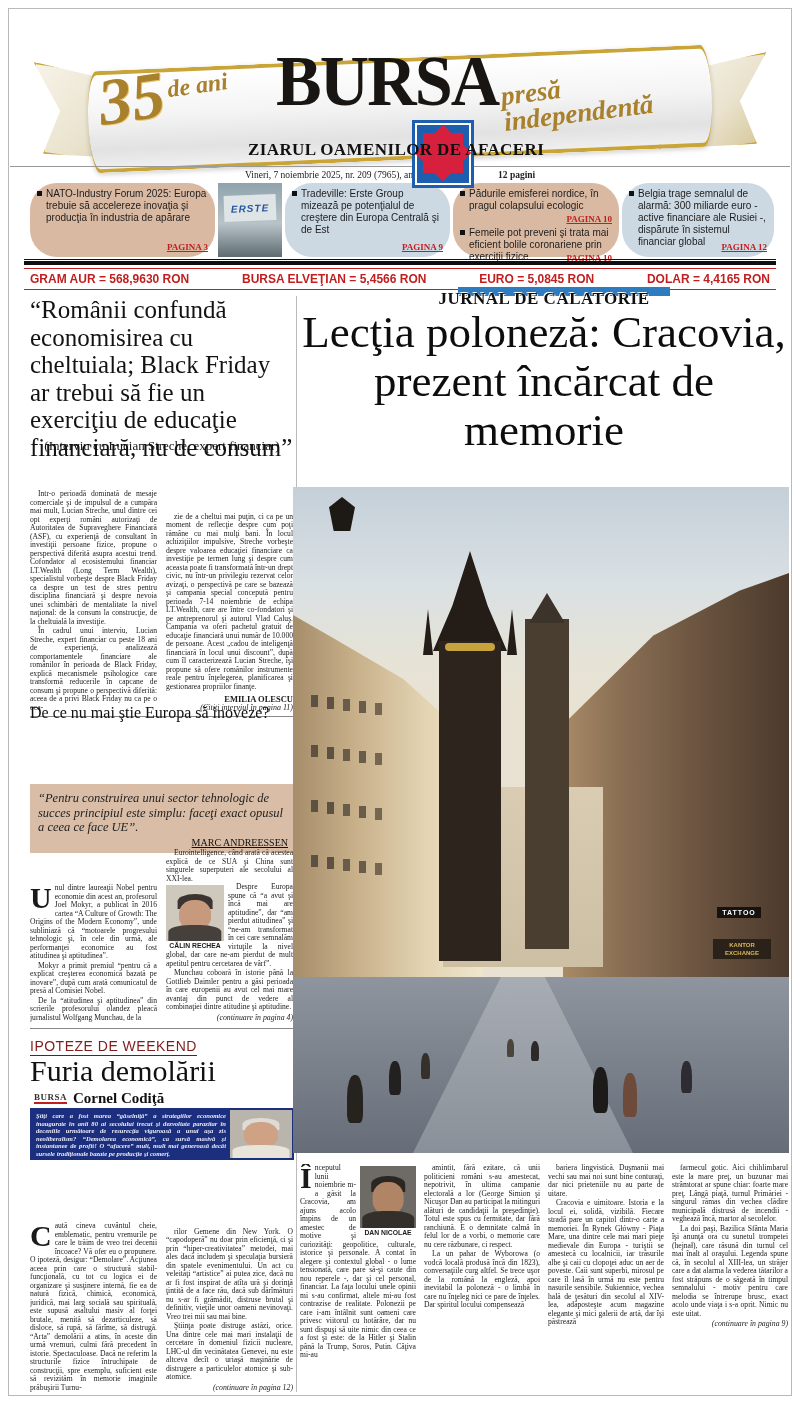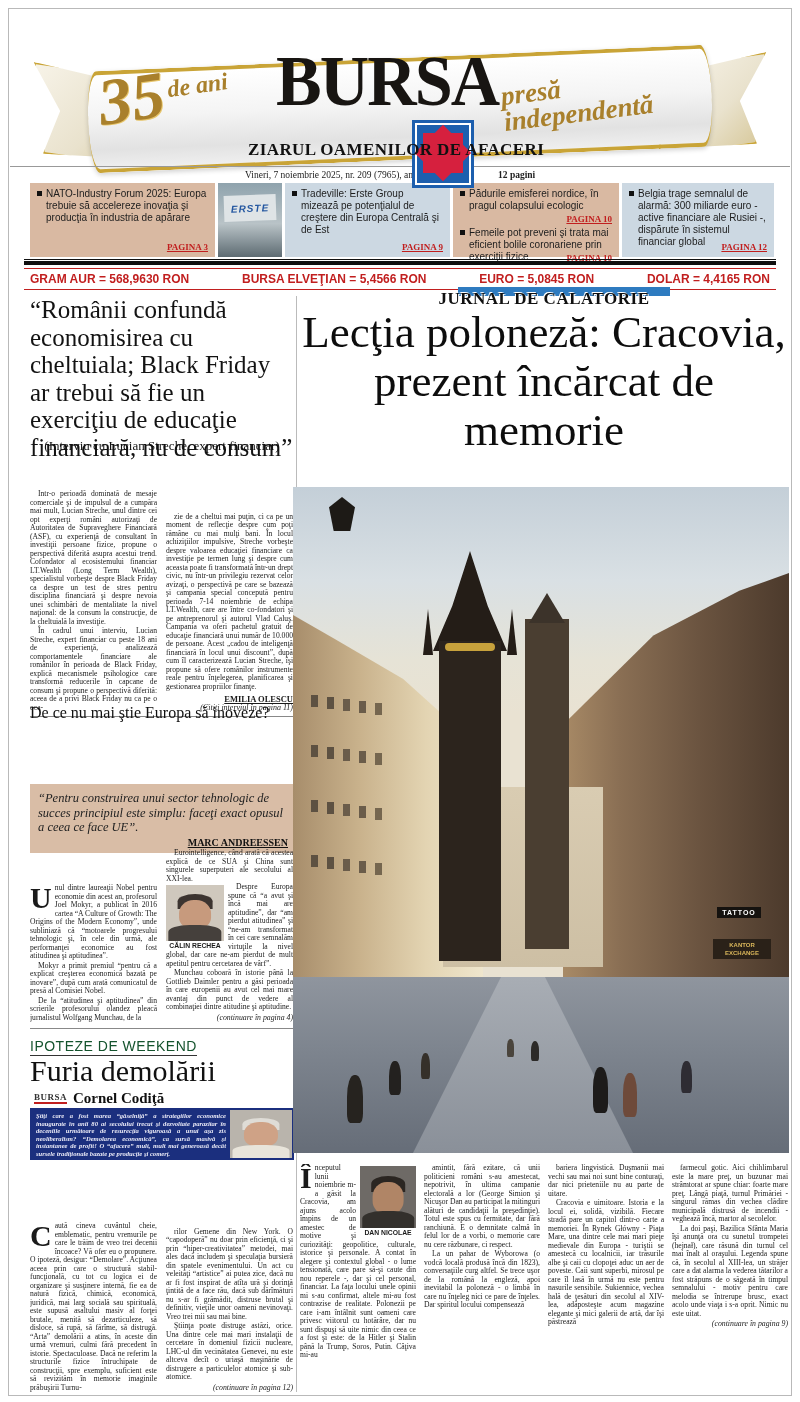--- a/index.html
+++ b/index.html
@@ -31,21 +31,21 @@
   .emblem::before,.emblem::after{content:"";position:absolute;left:11px;top:13px;width:40px;height:40px;background:#d6203e;}
   .emblem::after{transform:rotate(45deg);}
   .topline{position:absolute;left:10px;top:166px;width:780px;border-top:1px solid #999;}
   .dateline{position:absolute;left:10px;top:170px;width:780px;font-size:9.5px;color:#222;}
   .dateline .dt{position:absolute;left:235px;top:0;}
   .dateline .pg{position:absolute;left:488px;top:0;font-weight:bold;}
 
   
   .teasers{position:absolute;left:30px;top:183px;width:746px;height:74px;display:flex;gap:3px;
     font-family:"Liberation Sans",sans-serif;}
-  .teaser{position:relative;padding:5px 7px 4px 7px;font-size:10px;line-height:12px;color:#1d1d1d;}
+  .teaser{position:relative;padding:5px 7px 4px 7px;font-size:10px;line-height:12px;color:#1d1d1d;border-radius:27px;}
   .teaser.tan{background:#d9b9a2;}
   .teaser.blue{background:#ccd8e2;}
   .t1{width:171px;} .t2{width:151px;} .t3{width:152px;} .t4{width:138px;}
   .tphoto{width:64px;background:linear-gradient(180deg,#8fa3ad,#b9c3c7 55%,#5d6b72);position:relative;overflow:hidden;}
   .tphoto .sign{position:absolute;left:6px;top:12px;width:52px;height:26px;background:#dfe4e6;
     display:flex;align-items:center;justify-content:center;font-weight:700;font-style:italic;
     color:#2457a0;font-size:10px;letter-spacing:1px;transform:rotate(-2deg);}
   .bullet-item{display:flex;gap:4px;}
   .bullet{width:5px;height:5px;background:#111;margin-top:3px;flex:none;}
   .pagina{position:absolute;right:7px;bottom:4px;color:#c11f1f;font-weight:700;font-size:9px;
@@ -70,43 +70,43 @@
   .bodytext p+p{margin-top:1px;}
   .cols2{display:flex;gap:9px;align-items:flex-end;}
   .cols2>div{width:127px;overflow:hidden;}
   p.dc{text-indent:0;}
   p.dc::first-letter{float:left;font-size:30px;line-height:25px;padding:1px 3px 0 0;font-weight:700;}
 
   
   .iv-head{position:absolute;left:30px;top:296px;width:264px;font-size:25px;line-height:27.5px;color:#131313;}
   .iv-sub{position:absolute;left:30px;top:438px;width:264px;text-align:center;font-size:13px;}
   .iv-body{position:absolute;left:30px;top:466px;width:264px;height:246px;overflow:hidden;}
-  .author{display:block;text-align:right;font-weight:700;text-decoration:underline;font-size:8.5px;margin-top:4px;text-indent:0;}
+  .author{display:block;text-align:right;font-weight:700;font-size:8.5px;margin-top:4px;text-indent:0;}
   .note{display:block;text-align:right;font-style:italic;font-size:8px;text-indent:0;}
 
   
   .eu-head{position:absolute;left:30px;top:699px;width:264px;font-size:16px;line-height:28px;}
   .eu-quote{position:absolute;left:30px;top:784px;width:250px;background:#d9bda6;padding:7px 8px 5px 8px;}
   .eu-quote .q{font-style:italic;font-size:12.5px;line-height:14.5px;color:#222;margin:0;}
-  .eu-quote .qa{display:block;text-align:right;font-weight:700;font-size:10px;margin-top:2px;text-decoration:underline;}
+  .eu-quote .qa{display:block;text-align:right;font-weight:400;font-size:10px;margin-top:2px;text-decoration:underline;}
   .eu-body{position:absolute;left:30px;top:846px;width:264px;height:176px;overflow:hidden;}
   .portrait{position:relative;background:#cfc8bd;overflow:hidden;}
   .portrait .head{position:absolute;left:50%;top:26%;transform:translateX(-50%);width:55%;height:52%;
     background:#c79a7d;border-radius:46% 46% 40% 40%;}
   .portrait .hair{position:absolute;left:50%;top:16%;transform:translateX(-50%);width:60%;height:26%;
     background:#3c3430;border-radius:50% 50% 0 0;}
   .portrait .torso{position:absolute;left:50%;bottom:-2%;transform:translateX(-50%);width:92%;height:30%;
     background:#45403c;border-radius:40% 40% 0 0;}
   .pcap{font-family:"Liberation Sans",sans-serif;font-weight:700;font-size:6.8px;text-align:center;line-height:7.5px;margin-top:1px;}
   .eu-photo{float:left;width:58px;margin:2px 4px 1px 0;}
   .eu-photo .portrait{width:58px;height:56px;}
 
   
   .wk-kicker{position:absolute;left:30px;top:1038px;font-family:"Liberation Sans",sans-serif;
-    font-size:14px;letter-spacing:.5px;color:#14532d;border-bottom:1px solid #333;padding-bottom:1px;}
+    font-size:14px;letter-spacing:.5px;color:#7f1d1d;border-bottom:1px solid #333;padding-bottom:1px;}
   .wk-head{position:absolute;left:30px;top:1056px;font-size:30px;line-height:30px;}
   .wk-byline{position:absolute;left:34px;top:1090px;height:16px;display:flex;align-items:center;gap:6px;}
   .wk-logo{font-weight:700;font-size:9px;letter-spacing:.5px;color:#333;border-bottom:2px solid #c11f1f;line-height:9px;}
   .wk-name{font-weight:700;font-size:15px;}
   .wk-box{position:absolute;left:30px;top:1108px;width:264px;height:52px;background:#1b2f7e;overflow:hidden;}
   .wk-box .txt{position:absolute;left:6px;top:4px;width:190px;color:#e9e9f6;font-style:italic;font-weight:700;
     font-size:6.6px;line-height:7.6px;text-align:justify;}
   .wk-box .portrait{position:absolute;right:2px;top:2px;width:62px;height:48px;background:#b9b4ac;}
   .wk-box .portrait .hair{background:#dfdcd6;}
   .wk-box .portrait .head{background:#cfa286;}

